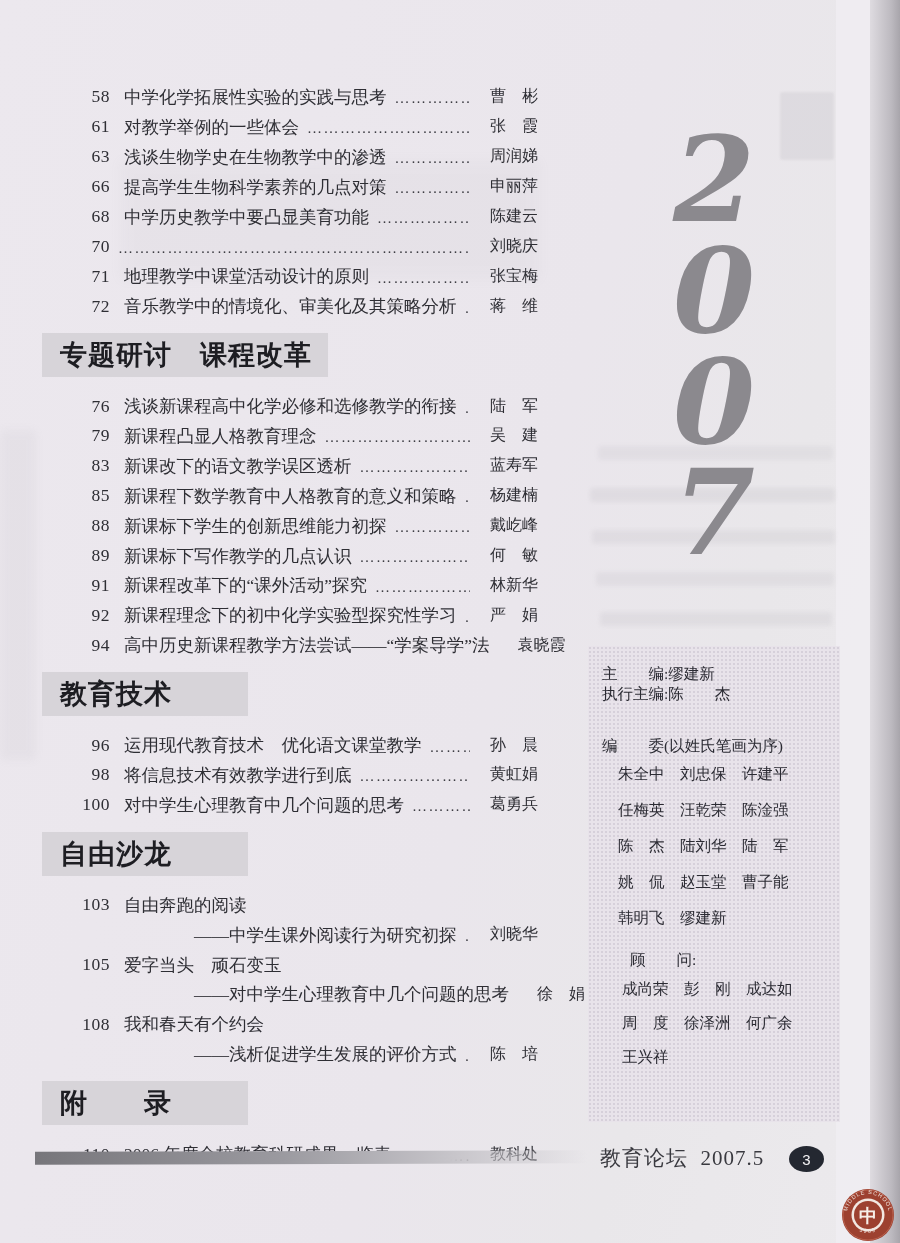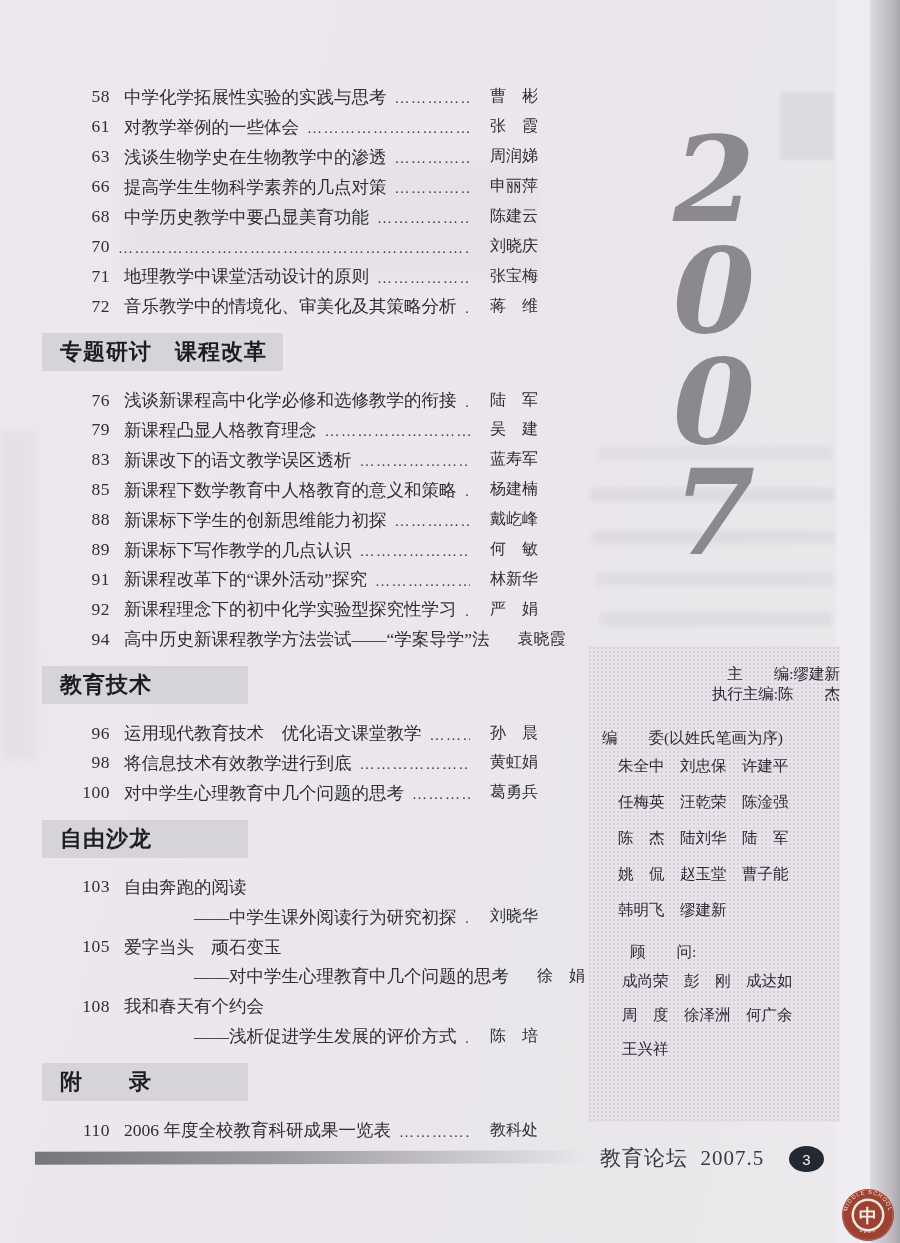--- a/index.html
+++ b/index.html
@@ -28,44 +28,44 @@
   
   .year{position:absolute;left:638px;top:124px;width:152px;text-align:center;
     font-family:"DejaVu Serif","Liberation Serif",serif;font-style:italic;font-weight:700;
     font-size:118px;line-height:111px;color:#8b898e;letter-spacing:0;}
   .year span{display:block;}
 
   
   .toc{position:absolute;left:62px;top:82px;width:500px;}
   .sec-header{
     font-family:"Liberation Sans","DejaVu Sans",sans-serif;
-    font-weight:700;font-size:22px;color:#1d1d22;
+    font-weight:700;font-size:27px;color:#1d1d22;
     background:#d7d4d9;display:block;width:fit-content;min-width:172px;
     margin:12px 0 14px -20px;padding:4px 16px 4px 18px;letter-spacing:1px;
   }
   .row{display:flex;align-items:center;height:29.9px;font-size:17.5px;white-space:nowrap;}
   .num{width:48px;text-align:right;flex:none;letter-spacing:.5px;}
   .title{margin-left:14px;flex:none;white-space:pre;}
   .sub-row .title{margin-left:84px;}
   .leader{flex:1;overflow:hidden;white-space:nowrap;margin:4px 6px 0 8px;
     color:#3c3c42;font-size:15px;letter-spacing:1.5px;}
   .author{flex:none;width:72px;white-space:pre;font-size:16px;margin-left:14px;}
 
   
   .editorial{
     position:absolute;left:588px;top:646px;width:252px;height:476px;
     background-color:#e8e3ea;
     background-image:radial-gradient(#d6d0da 0.8px, transparent 0.9px);
     background-size:4px 4px;
     padding:18px 0 0 14px;box-sizing:border-box;
     font-size:15.5px;color:#2b2b33;white-space:pre;
   }
-  .ed-line{line-height:20px;text-align:right;}
+  .ed-line{line-height:20px;}
   .ed-gap-lg{}
-  .ed-gap-md{margin-top:24px;}
+  .ed-gap-md{margin-top:32px;}
   .ed-member{margin-left:16px;line-height:36px;}
   .ed-heading{line-height:20px;}
   .ed-adv{margin-left:20px;line-height:34px;}
   .ed-advisors-label{margin-top:12px;line-height:24px;margin-left:28px;}
 
   
   .footer-bar{position:absolute;left:35px;top:1151px;width:552px;height:13px;
     background:linear-gradient(to right,#77767b 0%,#9b9aa0 45%,#c6c4c9 75%,rgba(234,230,236,0) 100%);
     transform:rotate(-0.15deg);}
   .footer-text{position:absolute;left:600px;top:1144px;font-size:21px;color:#39393f;letter-spacing:1px;white-space:pre;}

